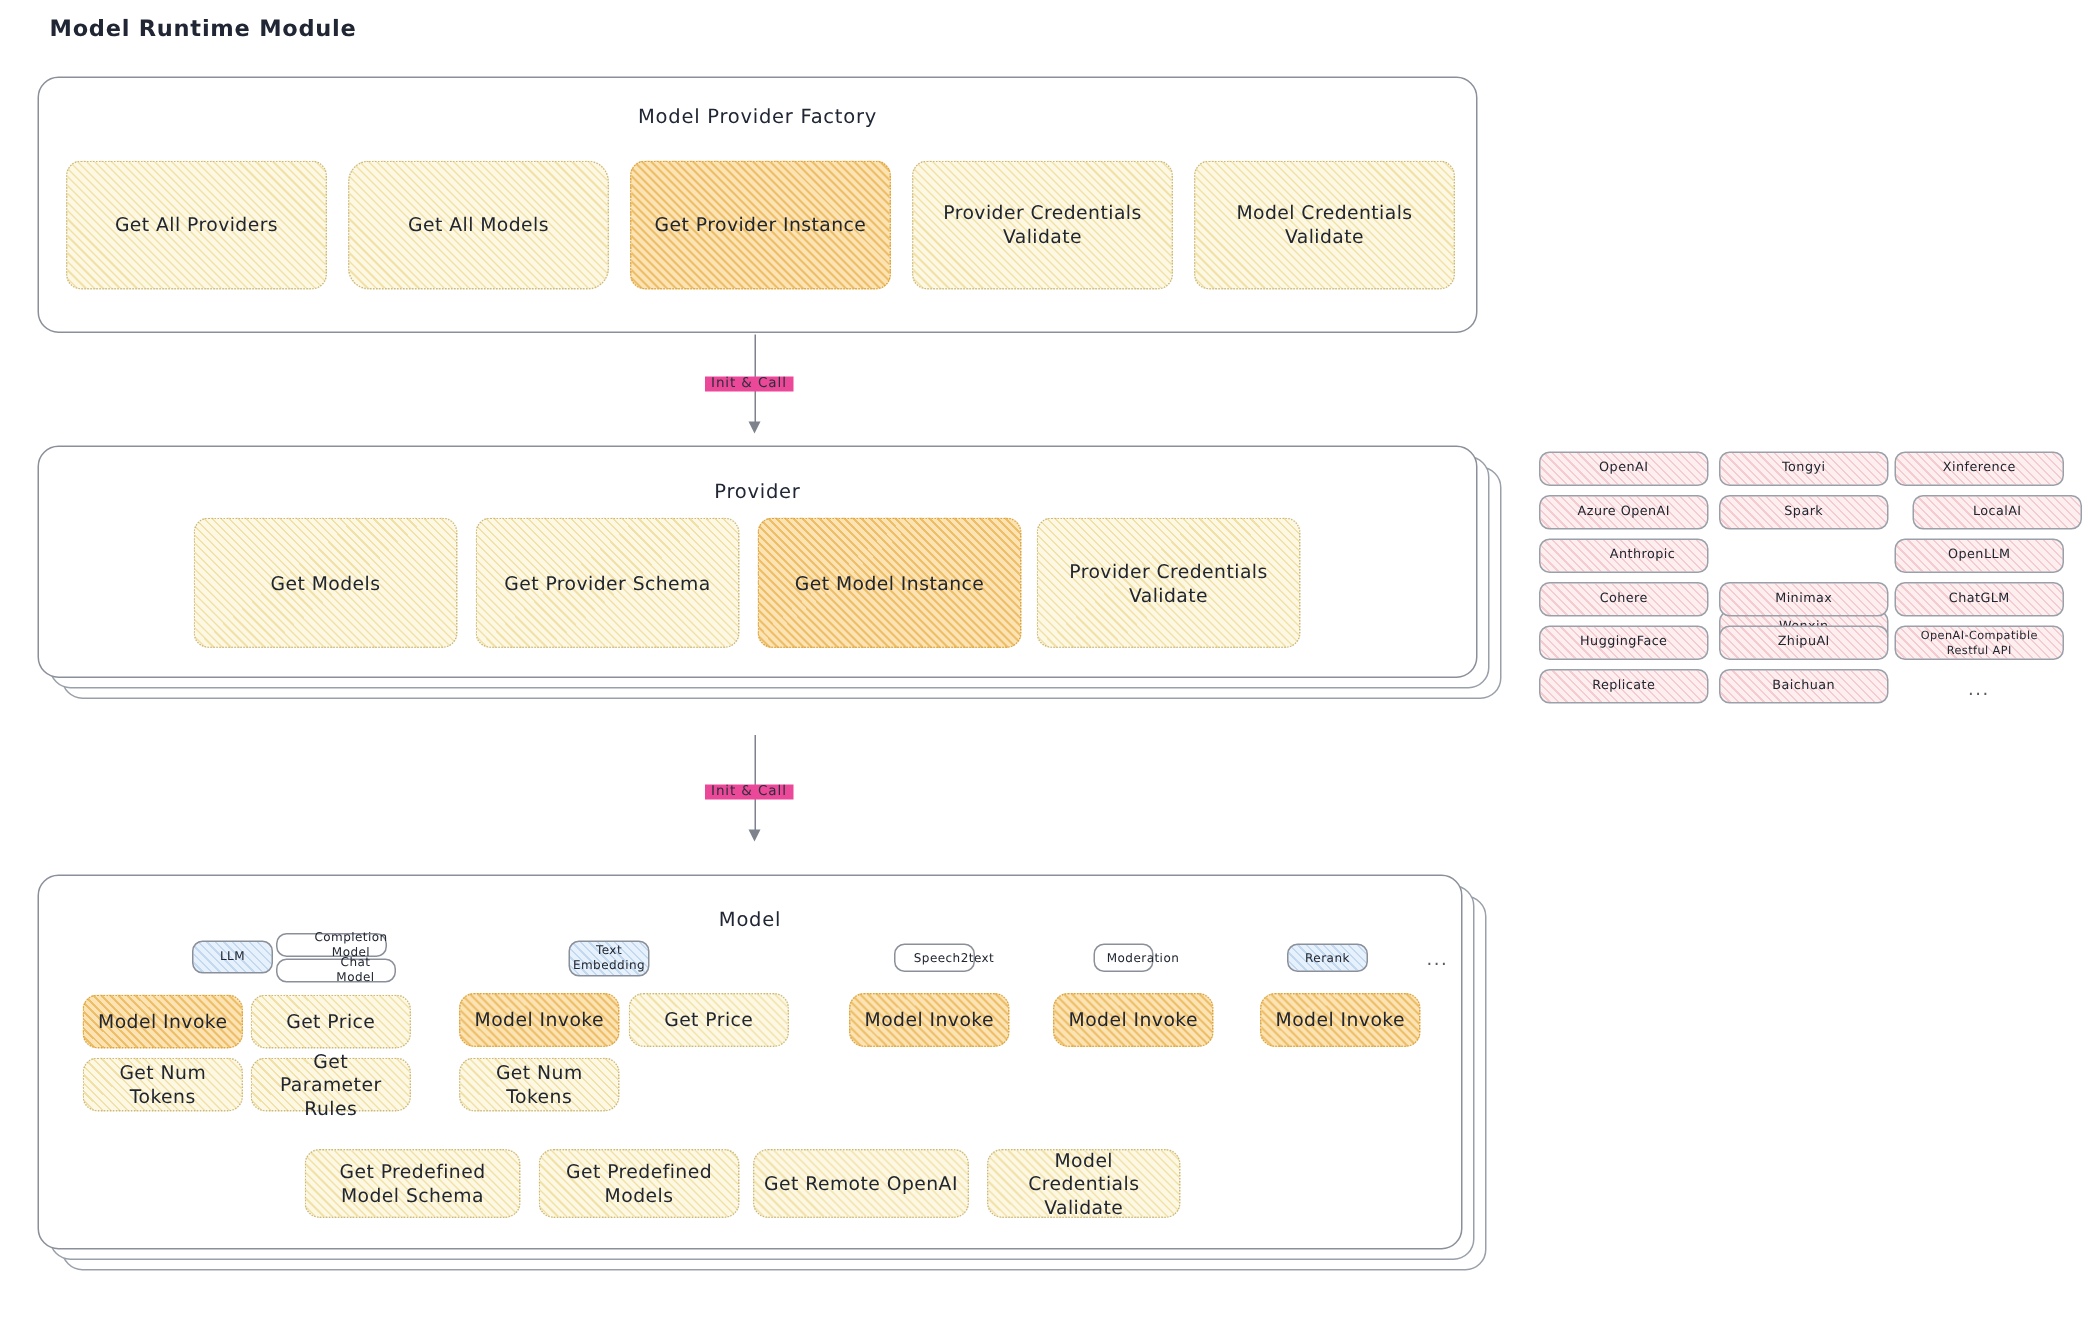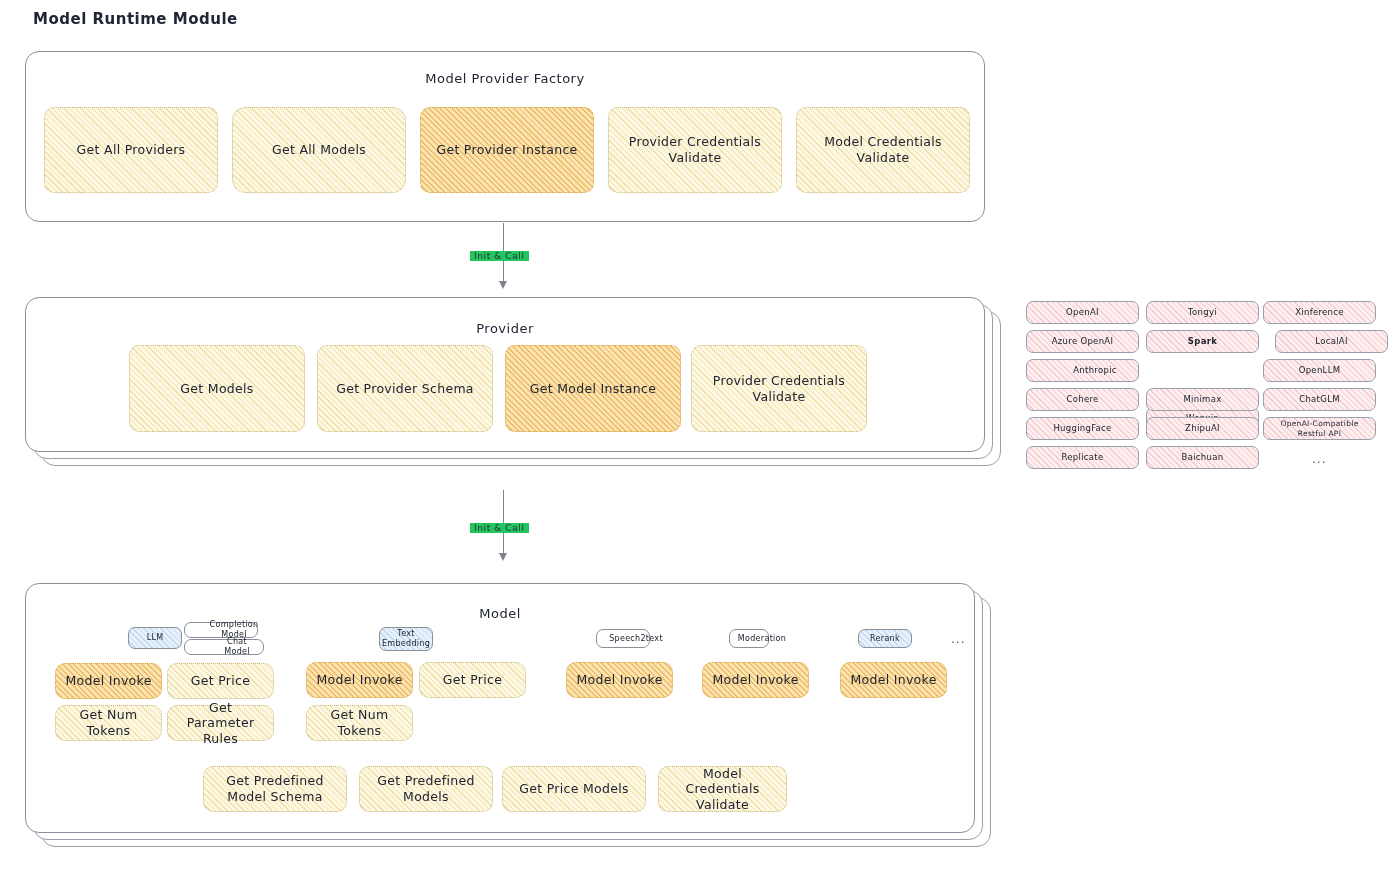--- a/index.html
+++ b/index.html
@@ -77,21 +77,21 @@
   .box.white{
     border:1.2px solid #8a8f99;background:#fff;font-size:8px;border-radius:7px;padding-left:32px;
   }
 
   
   .arrow-line{position:absolute;width:0;border-left:1.3px solid #7d828c;}
   .arrow-head{position:absolute;width:0;height:0;
     border-left:4.5px solid transparent;border-right:4.5px solid transparent;
     border-top:8px solid #7d828c;}
   .arrow-label{position:absolute;font-size:9px;color:#2a2f3a;
-    background:#22c55e;padding:0 4px;letter-spacing:.6px;white-space:nowrap;}
+    background:#ec4899;padding:0 4px;letter-spacing:.6px;white-space:nowrap;}
 
   .ellipsis{position:absolute;font-size:12px;color:#555a63;letter-spacing:1px;}
 </style>
 </head>
 <body>
 
 <div id="page-title" class="hand">Model Runtime Module</div>
 
 <div class="panel" id="factory-panel" style="left:25px;top:51px;width:960px;height:171px;">
   <div class="panel-title hand" style="top:19px;">Model Provider Factory</div>
@@ -117,21 +117,21 @@
 <div class="box yellow hand" style="left:691px;top:345px;width:176px;height:87px;">Provider Credentials Validate</div>
 
 <div class="box pink hand" style="left:1026px;top:301px;width:113px;height:23px;">OpenAI</div>
 <div class="box pink hand" style="left:1026px;top:330px;width:113px;height:23px;">Azure OpenAI</div>
 <div class="box pink hand" style="left:1026px;top:359px;width:113px;height:23px;padding-left:31px;">Anthropic</div>
 <div class="box pink hand" style="left:1026px;top:388px;width:113px;height:23px;">Cohere</div>
 <div class="box pink hand" style="left:1026px;top:417px;width:113px;height:23px;">HuggingFace</div>
 <div class="box pink hand" style="left:1026px;top:446px;width:113px;height:23px;">Replicate</div>
 
 <div class="box pink hand" style="left:1146px;top:301px;width:113px;height:23px;">Tongyi</div>
-<div class="box pink hand" style="left:1146px;top:330px;width:113px;height:23px;font-weight:bold;">Spark</div>
+<div class="box pink hand" style="left:1146px;top:330px;width:113px;height:23px;">Spark</div>
 <div class="box pink hand" style="left:1146px;top:359px;width:113px;height:23px;margin-top:48px;">Wenxin</div>
 <div class="box pink hand" style="left:1146px;top:388px;width:113px;height:23px;">Minimax</div>
 <div class="box pink hand" style="left:1146px;top:417px;width:113px;height:23px;">ZhipuAI</div>
 <div class="box pink hand" style="left:1146px;top:446px;width:113px;height:23px;">Baichuan</div>
 
 <div class="box pink hand" style="left:1263px;top:301px;width:113px;height:23px;">Xinference</div>
 <div class="box pink hand" style="left:1263px;top:330px;width:113px;height:23px;margin-left:12px;">LocalAI</div>
 <div class="box pink hand" style="left:1263px;top:359px;width:113px;height:23px;">OpenLLM</div>
 <div class="box pink hand" style="left:1263px;top:388px;width:113px;height:23px;">ChatGLM</div>
 <div class="box pink hand" style="left:1263px;top:417px;width:113px;height:23px;font-size:7.5px;">OpenAI-Compatible Restful API</div>
@@ -166,14 +166,14 @@
 <div class="box white hand" style="left:729px;top:629px;width:38px;height:19px;">Moderation</div>
 <div class="box orange hand" style="left:702px;top:662px;width:107px;height:36px;">Model Invoke</div>
 
 <div class="box blue hand" style="left:858px;top:629px;width:54px;height:19px;">Rerank</div>
 <div class="box orange hand" style="left:840px;top:662px;width:107px;height:36px;">Model Invoke</div>
 
 <div class="ellipsis hand" style="left:951px;top:632px;">...</div>
 
 <div class="box yellow hand" style="left:203px;top:766px;width:144px;height:46px;">Get Predefined Model Schema</div>
 <div class="box yellow hand" style="left:359px;top:766px;width:134px;height:46px;">Get Predefined Models</div>
-<div class="box yellow hand" style="left:502px;top:766px;width:144px;height:46px;">Get Price Models</div>
+<div class="box yellow hand" style="left:502px;top:766px;width:144px;height:46px;">Get Remote OpenAI</div>
 <div class="box yellow hand" style="left:658px;top:766px;width:129px;height:46px;">Model Credentials Validate</div>
 
 </body></html>

